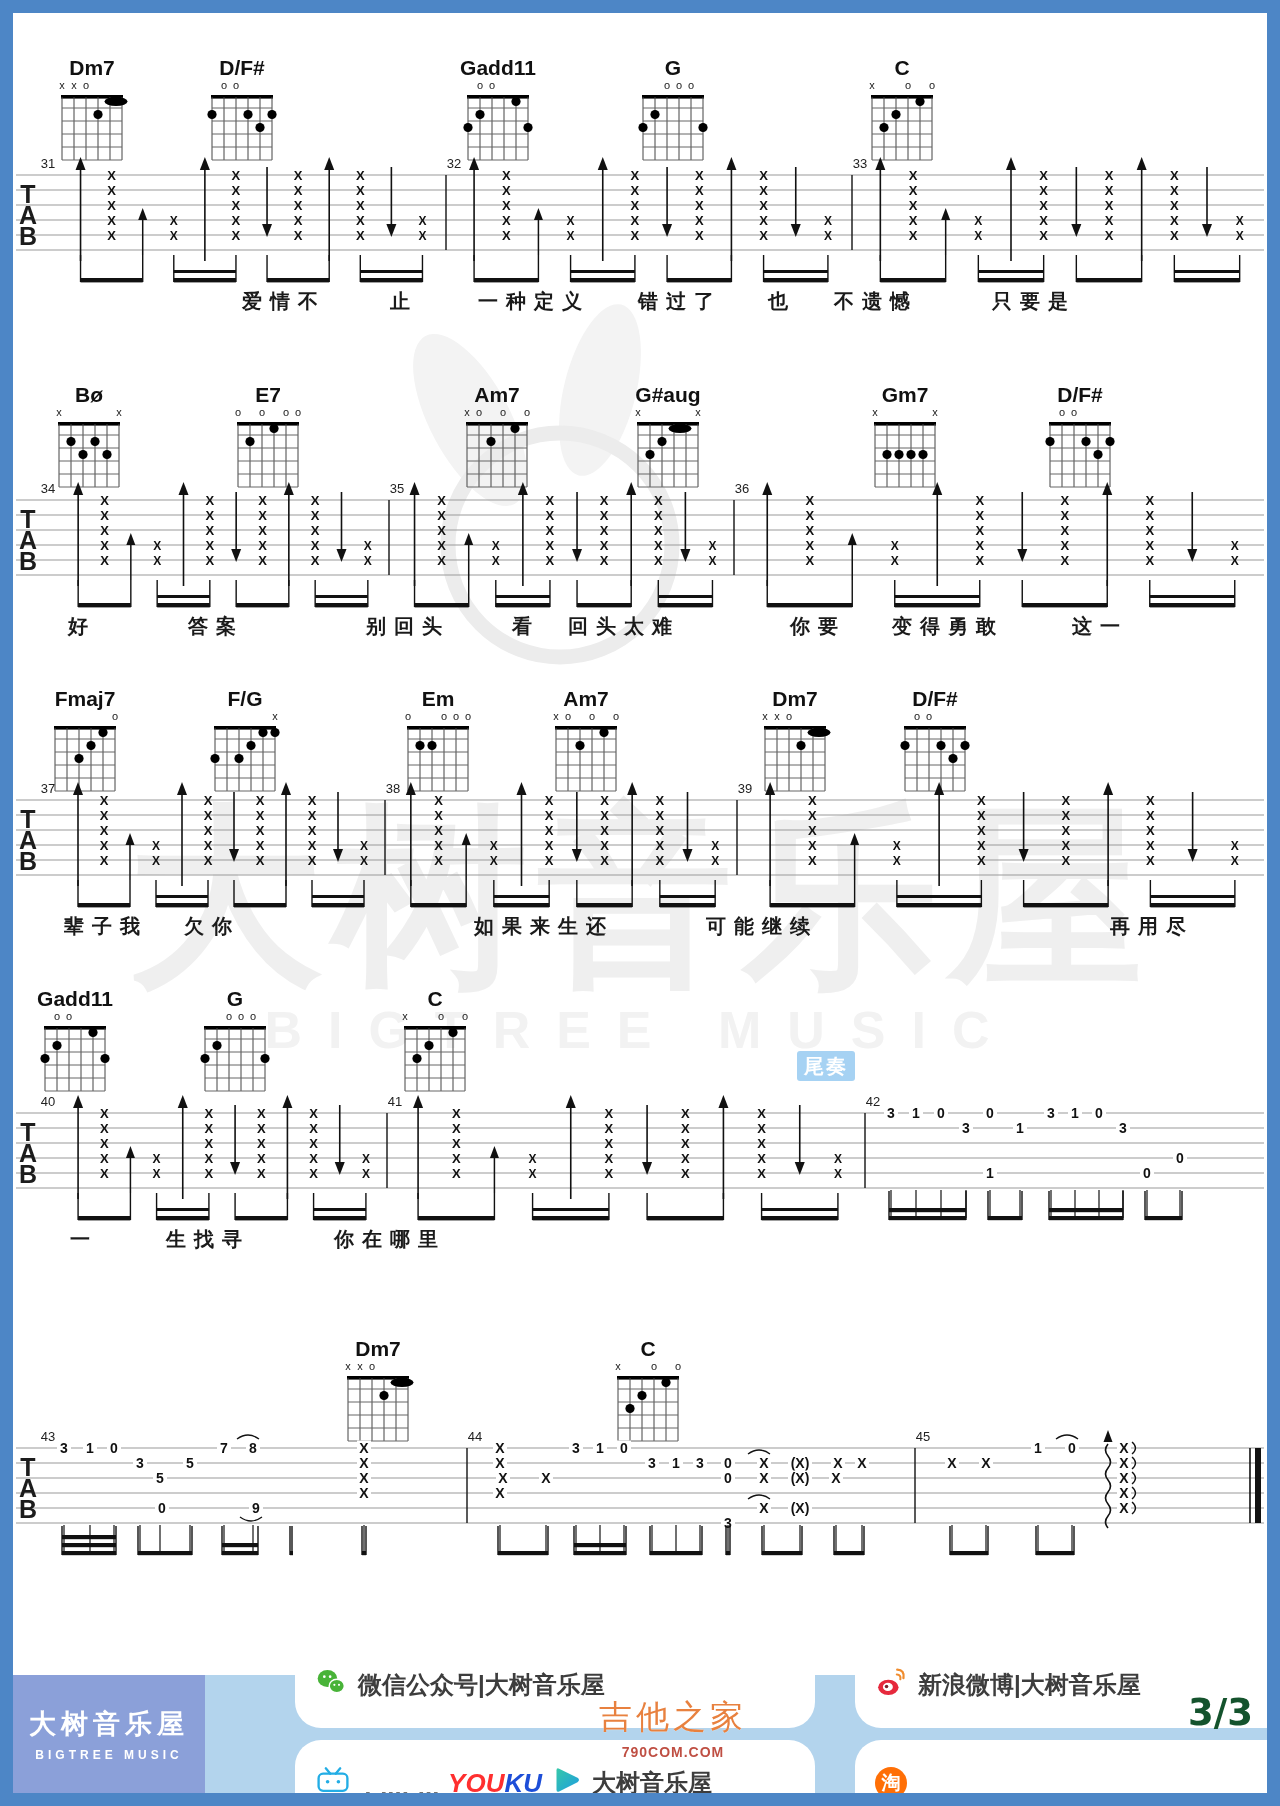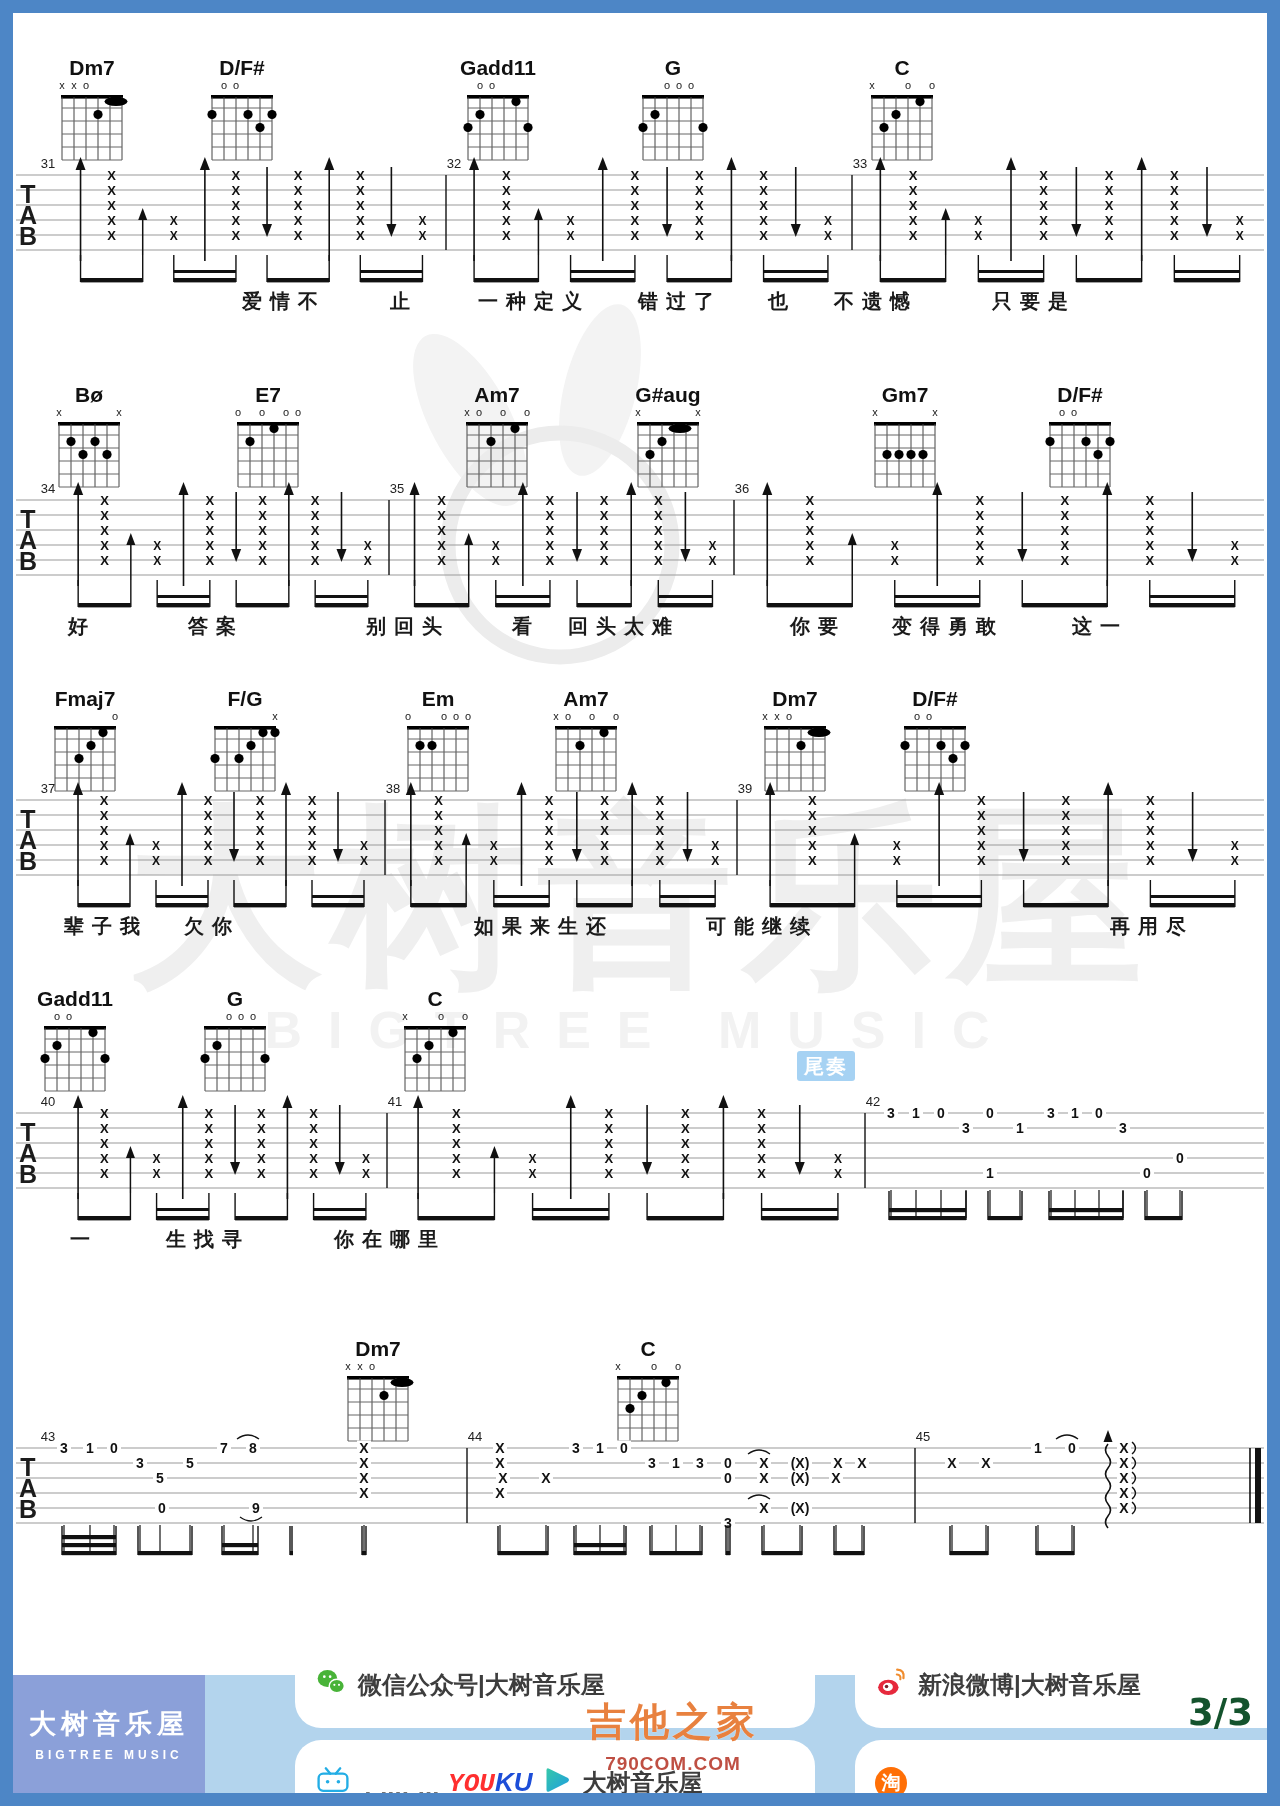--- a/index.html
+++ b/index.html
@@ -12,30 +12,30 @@
         align-items:center;justify-content:center;flex:0 0 auto;}
   .fs1{font-size:27px;font-weight:700;letter-spacing:5px;}
   .fs2{font-size:12px;font-weight:700;letter-spacing:4px;margin-top:6px;}
   .pill-grid{flex:1;display:grid;grid-template-columns:520px 470px;grid-template-rows:1fr 1fr;
         grid-auto-flow:column;gap:12px 40px;padding:10px 10px 10px 90px;}
   .pill{background:#fff;border-radius:26px;height:62px;display:flex;align-items:center;
         padding:12px 20px;gap:11px;font-size:24px;color:#3d3d3d;font-weight:600;white-space:nowrap;overflow:hidden;}
   .pill svg{flex:0 0 auto;}
   .bili-word{color:#737373;font-weight:700;font-style:italic;font-size:26px;margin-top:39px;}
   .youku-word{font-weight:700;font-size:26px;font-style:italic;}
-  .youku-word .ya{color:#ff2f2f;font-style:inherit;font-family:Liberation Mono, monospace;}
+  .youku-word .ya{color:#ff2f2f;font-style:inherit;}
   .youku-word .yb{color:#1d4ed8;font-style:inherit;}
   .tao{width:32px;height:32px;border-radius:50%;background:#ff6f06;color:#fff;display:flex;
         align-items:center;justify-content:center;font-size:19px;font-weight:700;flex:0 0 auto;}
   .tao i{font-style:normal;}
   .page-number{position:absolute;right:14px;top:16px;font-size:37px;font-weight:700;color:#14532d;
         font-family:"DejaVu Sans",sans-serif;}
   .site-mark{position:absolute;left:555px;top:20px;width:210px;text-align:center;pointer-events:none;}
-  .sm1{font-size:39px;font-weight:700;color:#e8813f;letter-spacing:4px;text-shadow:0 0 1px #fff;}
-  .sm2{font-size:19px;font-weight:700;color:#bf4f43;letter-spacing:1px;margin-top:4px;}
+  .sm1{font-size:33px;font-weight:400;color:#e8813f;letter-spacing:4px;text-shadow:0 0 1px #fff;}
+  .sm2{font-size:14px;font-weight:700;color:#bf4f43;letter-spacing:1px;margin-top:4px;}
 </style>
 </head>
 <body>
 
 <div class="page">
 
   <div class="score">
     <svg id="score" width="1254" height="1616" viewBox="13 13 1254 1616" xmlns="http://www.w3.org/2000/svg">
         <ellipse cx="470" cy="420" rx="40" ry="95" fill="#f3f3f3" transform="rotate(-28 470 420)"></ellipse>
         <ellipse cx="600" cy="390" rx="36" ry="88" fill="#f3f3f3" transform="rotate(14 600 390)"></ellipse>

